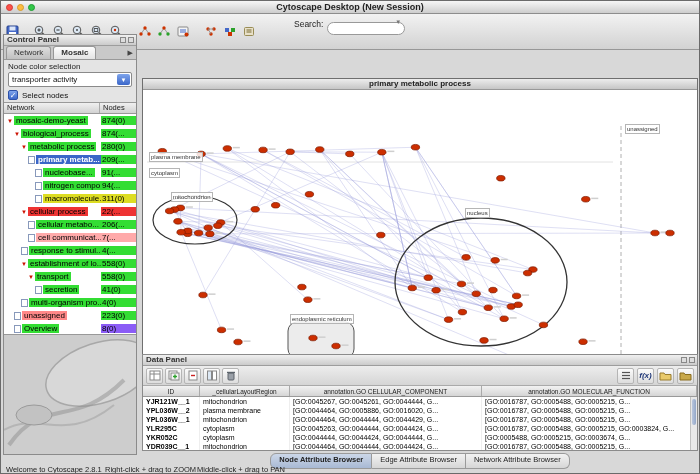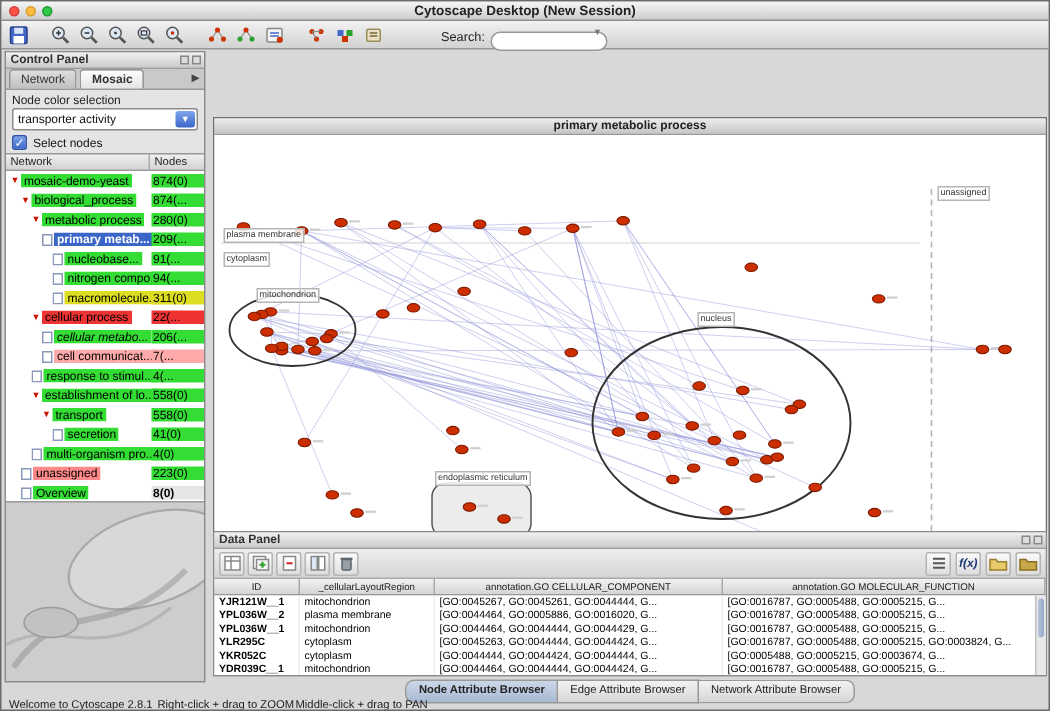--- a/index.html
+++ b/index.html
@@ -8,21 +8,21 @@
   .window{position:relative;width:700px;height:474px;background:#d8d8d8;overflow:hidden;border:1px solid #6a6a6a;}
   
   .titlebar{position:absolute;left:0;top:0;width:100%;height:13px;background:linear-gradient(#f6f6f6,#cdcdcd);border-bottom:1px solid #8d8d8d;}
   .traffic{position:absolute;left:5px;top:3px;display:flex;gap:4px;}
   .tl{width:7px;height:7px;border-radius:50%;}
   .tl.red{background:#fb5149;border:1px solid #d43b36;}
   .tl.yel{background:#fdbc40;border:1px solid #d89c2c;}
   .tl.grn{background:#33c748;border:1px solid #1f9c34;}
   .title{text-align:center;font-size:9px;font-weight:bold;color:#222;line-height:12px;}
   
-  .toolbar{position:absolute;left:0;top:13px;width:100%;height:19px;background:linear-gradient(#f2f2f2,#d2d2d2);border-bottom:1px solid #979797;display:flex;align-items:center;padding-left:3px;gap:2px;}
+  .toolbar{position:absolute;left:0;top:13px;width:100%;height:36px;background:linear-gradient(#f2f2f2,#d2d2d2);border-bottom:1px solid #979797;display:flex;align-items:center;padding-left:3px;gap:2px;}
   .tbtn{width:17px;height:16px;display:flex;align-items:center;justify-content:center;border-radius:2px;}
   .tsep{width:7px;height:1px;}
   .search-group{position:absolute;left:293px;top:0;height:19px;display:flex;align-items:center;gap:4px;}
   .search-label{font-size:8.5px;color:#222;}
   .search-wrap{position:relative;width:78px;height:13px;}
   .search-input{width:100%;height:100%;font-size:8px;border:1px solid #999;border-radius:7px;padding:0 12px 0 5px;background:#fff;outline:none;font-family:"Liberation Sans",sans-serif;}
   .search-arrow{position:absolute;right:4px;top:2px;font-size:6px;color:#777;}
   
   .phead{height:11px;background:linear-gradient(#f0f0f0,#cbcbcb);border-bottom:1px solid #9d9d9d;font-size:8px;font-weight:bold;color:#333;line-height:10px;padding:0 3px;position:relative;flex:0 0 11px;}
   .pbtns{position:absolute;right:2px;top:2px;display:flex;gap:2px;}
@@ -284,21 +284,21 @@
         <div class="trow">
           <span class="lblwrap" style="margin-left: 17px;">
             <span class="tri">▼</span>
             <span class="chip" style="background: rgb(238, 51, 51);">cellular process</span>
           </span>
           <span class="chip num" style="background: rgb(238, 51, 51);">22(...</span>
         </div>
         <div class="trow">
           <span class="lblwrap" style="margin-left: 24px;">
             <span class="doc"></span>
-            <span class="chip" style="background: rgb(51, 221, 51); font-style: italic;">cellular metabo...</span>
+            <span class="chip" style="background: rgb(51, 221, 51);">cellular metabo...</span>
           </span>
           <span class="chip num" style="background: rgb(51, 221, 51);">206(...</span>
         </div>
         <div class="trow">
           <span class="lblwrap" style="margin-left: 24px;">
             <span class="doc"></span>
             <span class="chip" style="background: rgb(255, 170, 170);">cell communicat...</span>
           </span>
           <span class="chip num" style="background: rgb(255, 170, 170);">7(...</span>
         </div>
@@ -342,21 +342,21 @@
             <span class="doc"></span>
             <span class="chip" style="background: rgb(255, 136, 136);">unassigned</span>
           </span>
           <span class="chip num" style="background: rgb(51, 221, 51);">223(0)</span>
         </div>
         <div class="trow">
           <span class="lblwrap" style="margin-left: 10px;">
             <span class="doc"></span>
             <span class="chip" style="background: rgb(51, 221, 51);">Overview</span>
           </span>
-          <span class="chip num" style="background: #e5e5e5; font-weight: bold;">8(0)</span>
+          <span class="chip num" style="background: #8b5cf6;">8(0)</span>
         </div>
       </div>
     <div class="overview">
       <svg width="132" height="120">
         <rect x="0" y="0" width="132" height="120" fill="#cdcdcd"></rect>
         <ellipse cx="95" cy="38" rx="55" ry="30" fill="#d8d8d8" stroke="#a8a8a8" stroke-width="1.5" transform="rotate(-18 95 38)"></ellipse>
         <path d="M5 110 C 40 60, 70 95, 120 45" stroke="#8f8f8f" stroke-width="4" fill="none" opacity="0.5"></path>
         <path d="M0 95 C 35 75, 60 110, 110 70" stroke="#a5a5a5" stroke-width="2" fill="none" opacity="0.6"></path>
         <ellipse cx="30" cy="80" rx="18" ry="10" fill="#c2c2c2" stroke="#9a9a9a"></ellipse>
       </svg>

